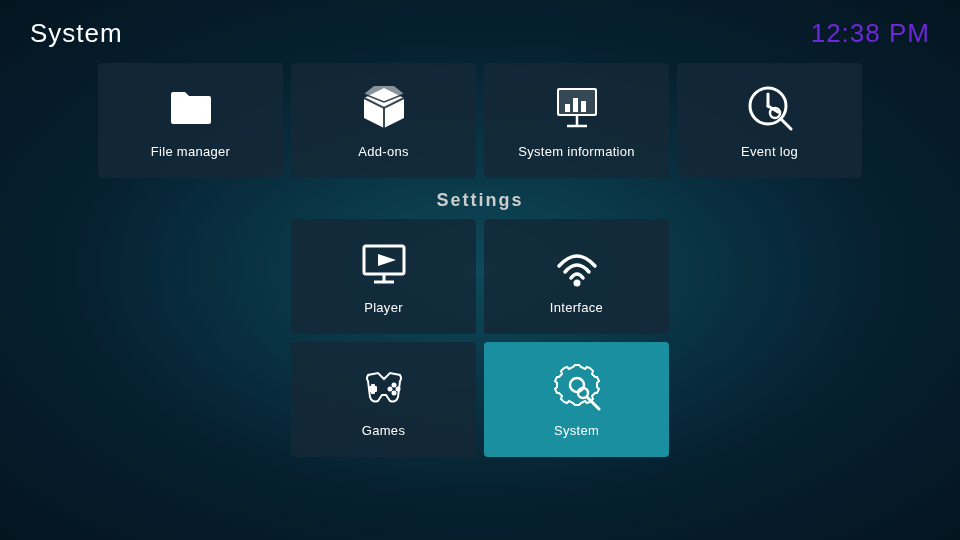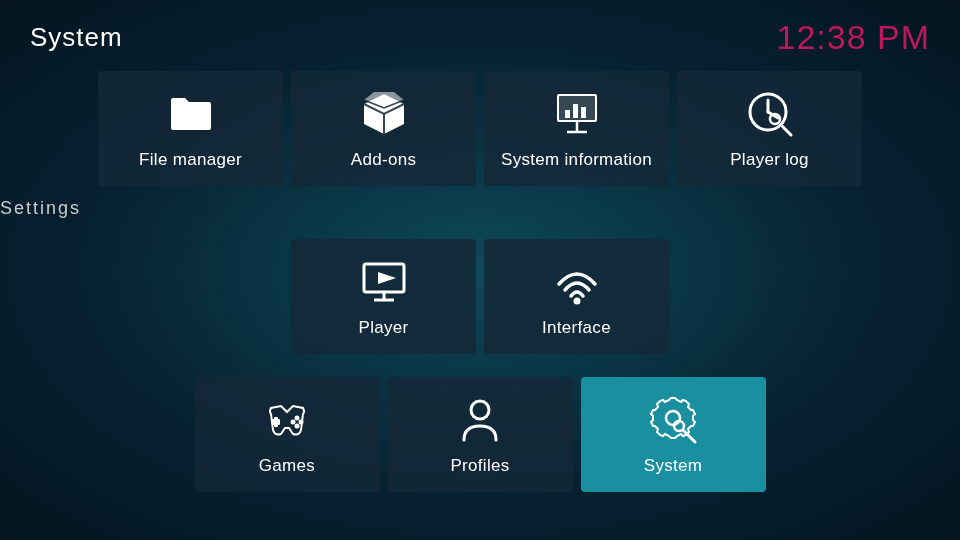--- a/index.html
+++ b/index.html
@@ -23,24 +23,24 @@
     }
 
     .header-title {
       font-size: 26px;
       font-weight: 300;
       letter-spacing: 1px;
       color: #ffffff;
     }
 
     .header-time {
-      font-size: 34px;
+      font-size: 26px;
       font-weight: 300;
       letter-spacing: 1px;
-      color: #be185d;
+      color: #6d28d9;
     }
 
     
     .top-row {
       display: flex;
       justify-content: center;
       gap: 8px;
       padding: 0 88px;
       margin-top: 4px;
     }
@@ -57,21 +57,21 @@
       gap: 10px;
       cursor: pointer;
       transition: background 0.15s;
     }
 
     .tile.active {
       background: #1a8fa0;
     }
 
     .tile-label {
-      font-size: 17px;
+      font-size: 13px;
       font-weight: 400;
       color: #ffffff;
       text-align: center;
       letter-spacing: 0.3px;
     }
 
     .tile-icon {
       width: 52px;
       height: 52px;
       display: flex;
@@ -80,33 +80,33 @@
     }
 
     .tile-icon svg {
       fill: white;
       width: 48px;
       height: 48px;
     }
 
     
     .settings-header {
-      text-align: left;
+      text-align: center;
       font-size: 18px;
-      font-weight: 400;
+      font-weight: 700;
       letter-spacing: 2px;
       color: #cccccc;
-      margin: 12px 0 20px 0;
+      margin: 12px 0 8px 0;
     }
 
     
     .settings-grid {
       display: flex;
       flex-direction: column;
-      gap: 23px;
+      gap: 8px;
       padding: 0 88px;
     }
 
     .settings-row {
       display: flex;
       gap: 8px;
       justify-content: center;
     }
   </style>
 </head>
@@ -170,21 +170,21 @@
         <circle cx="22" cy="22" r="18" stroke="white" stroke-width="3" fill="none"></circle>
 
         <line x1="22" y1="22" x2="22" y2="10" stroke="white" stroke-width="3" stroke-linecap="round"></line>
         <line x1="22" y1="22" x2="32" y2="28" stroke="white" stroke-width="3" stroke-linecap="round"></line>
 
         <line x1="36" y1="36" x2="45" y2="45" stroke="white" stroke-width="3" stroke-linecap="round"></line>
 
         <circle cx="29" cy="29" r="5" stroke="white" stroke-width="2.5" fill="none"></circle>
       </svg>
     </div>
-    <span class="tile-label">Player log</span>
+    <span class="tile-label">Event log</span>
   </div>
 
 </div>
 
 <div class="settings-header">Settings</div>
 
 <div class="settings-grid">
 
   <div class="settings-row">
 
@@ -235,31 +235,20 @@
           <circle cx="34" cy="22" r="2.5" fill="white"></circle>
           <circle cx="38" cy="26" r="2.5" fill="white"></circle>
           <circle cx="30" cy="26" r="2.5" fill="white"></circle>
           <circle cx="34" cy="30" r="2.5" fill="white"></circle>
         </svg>
       </div>
       <span class="tile-label">Games</span>
     </div>
 
 
-    <div class="tile">
-      <div class="tile-icon">
-        <svg viewBox="0 0 48 48" xmlns="http://www.w3.org/2000/svg">
-
-          <circle cx="24" cy="14" r="9" stroke="white" stroke-width="3" fill="none"></circle>
-
-          <path d="M8 44 Q8 30 24 30 Q40 30 40 44" stroke="white" stroke-width="3" fill="none" stroke-linecap="round"></path>
-        </svg>
-      </div>
-      <span class="tile-label">Profiles</span>
-    </div>
 
     <div class="tile active">
       <div class="tile-icon">
         <svg viewBox="0 0 48 48" xmlns="http://www.w3.org/2000/svg">
 
           <path d="M20 4 L22 2 L26 2 L28 4 L32 6 L34 4 L37 5 L40 8 L39 11 L42 14 L44 14 L46 18 L44 20 L44 24 L46 26 L44 30 L42 30 L39 33 L40 36 L37 39 L34 40 L32 38 L28 40 L26 42 L22 42 L20 40 L16 38 L14 40 L11 39 L8 36 L9 33 L6 30 L4 30 L2 26 L4 24 L4 20 L2 18 L4 14 L6 14 L9 11 L8 8 L11 5 L14 4 L16 6 Z" fill="none" stroke="white" stroke-width="2"></path>
 
           <circle cx="24" cy="22" r="7" stroke="white" stroke-width="2.5" fill="none"></circle>
 
           <line x1="34" y1="34" x2="46" y2="46" stroke="white" stroke-width="3" stroke-linecap="round"></line>

